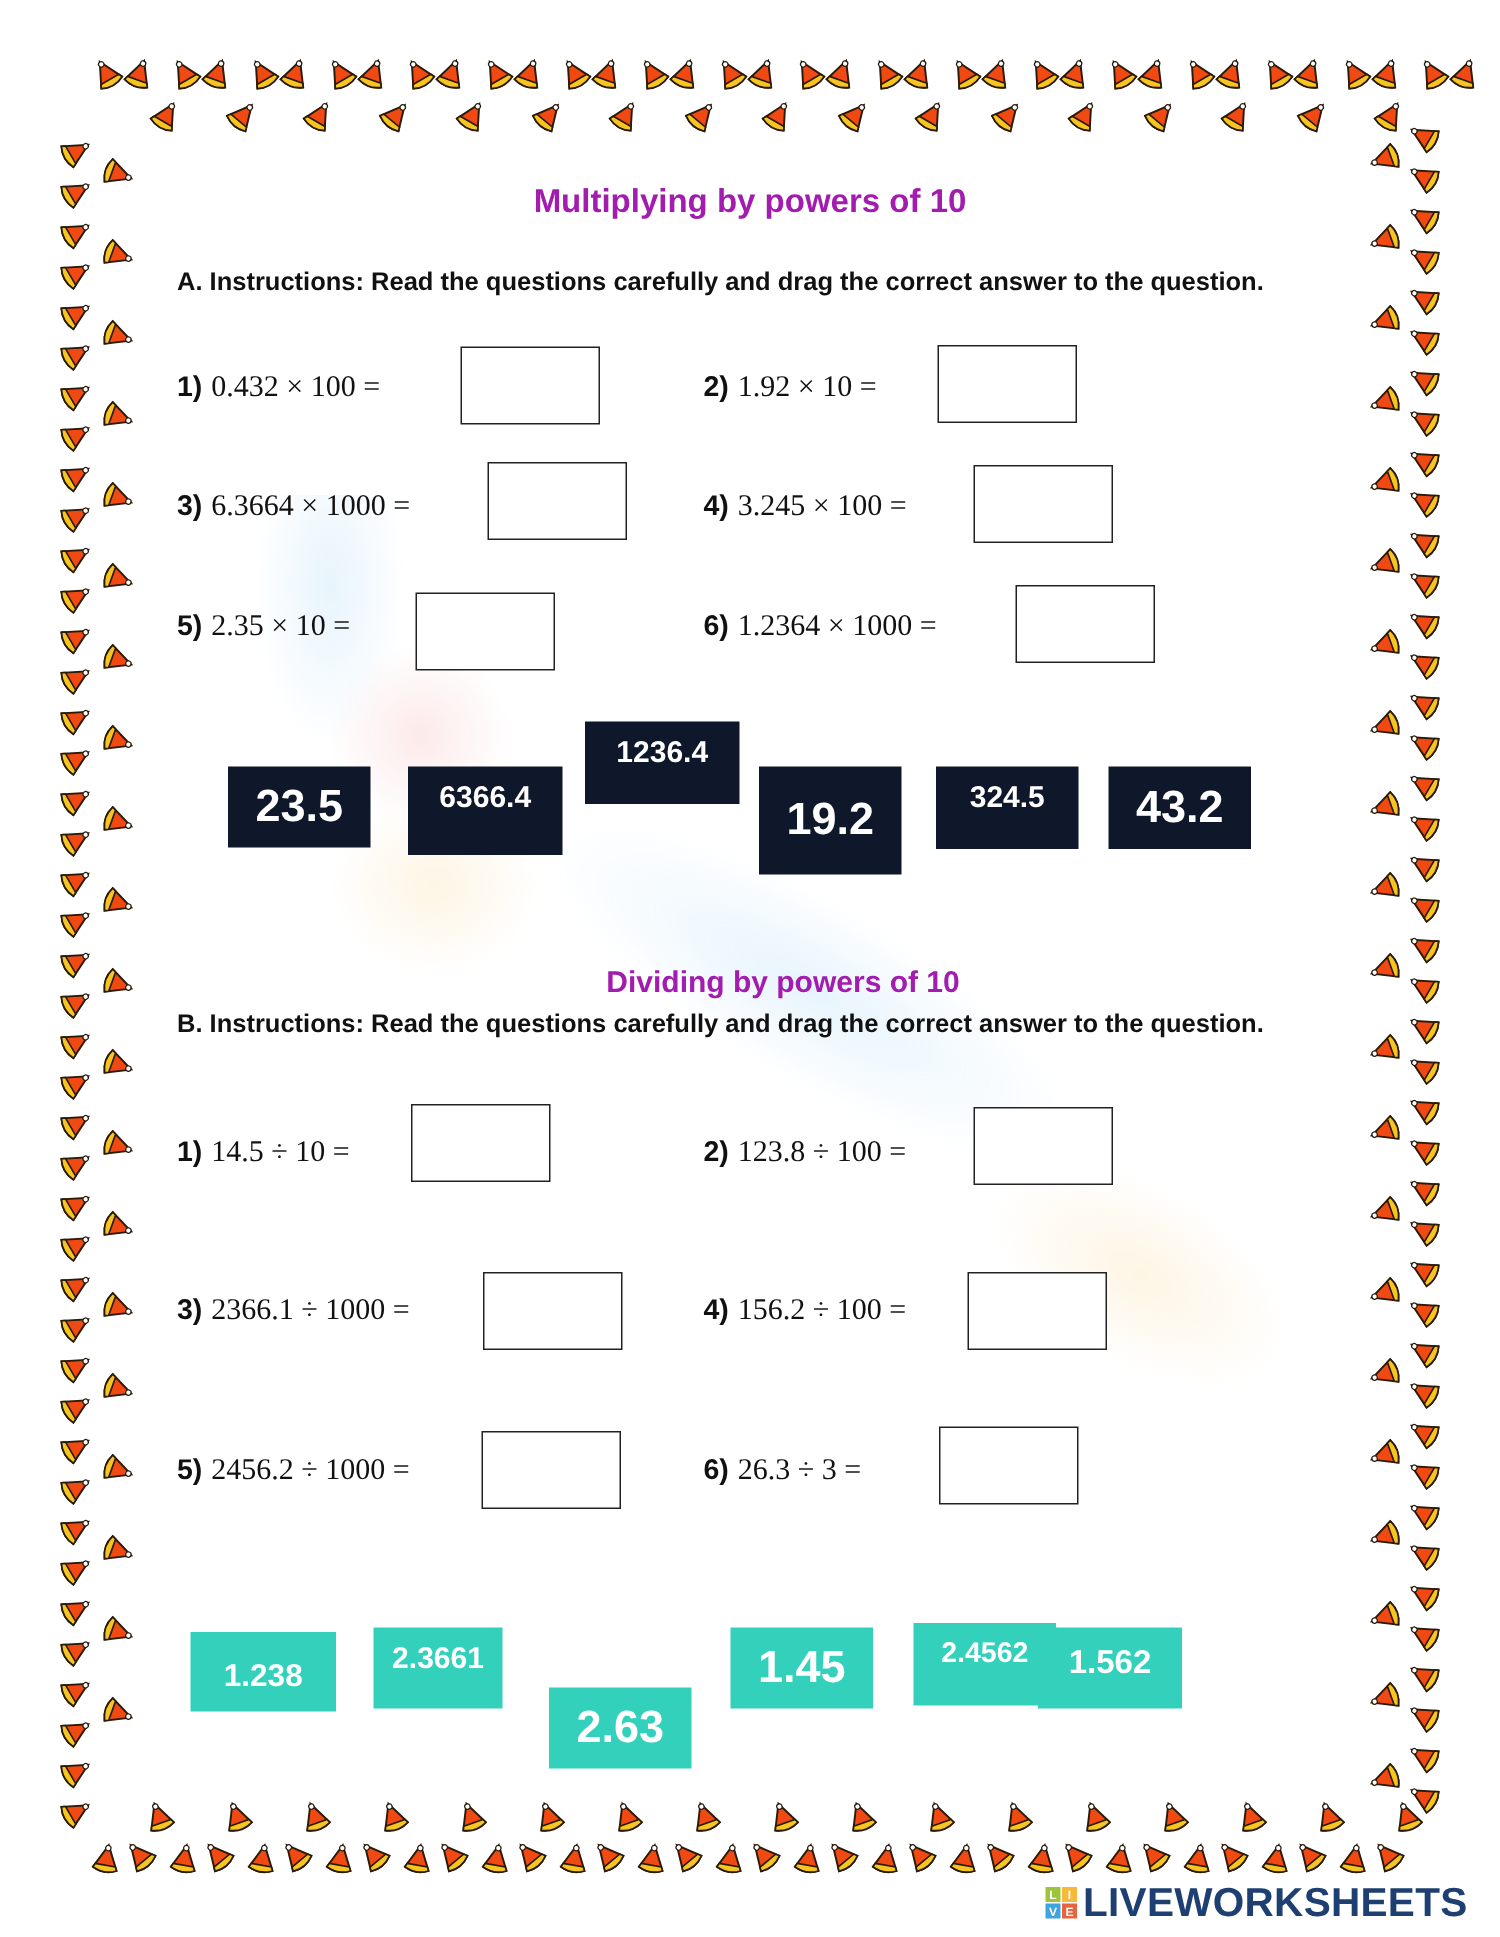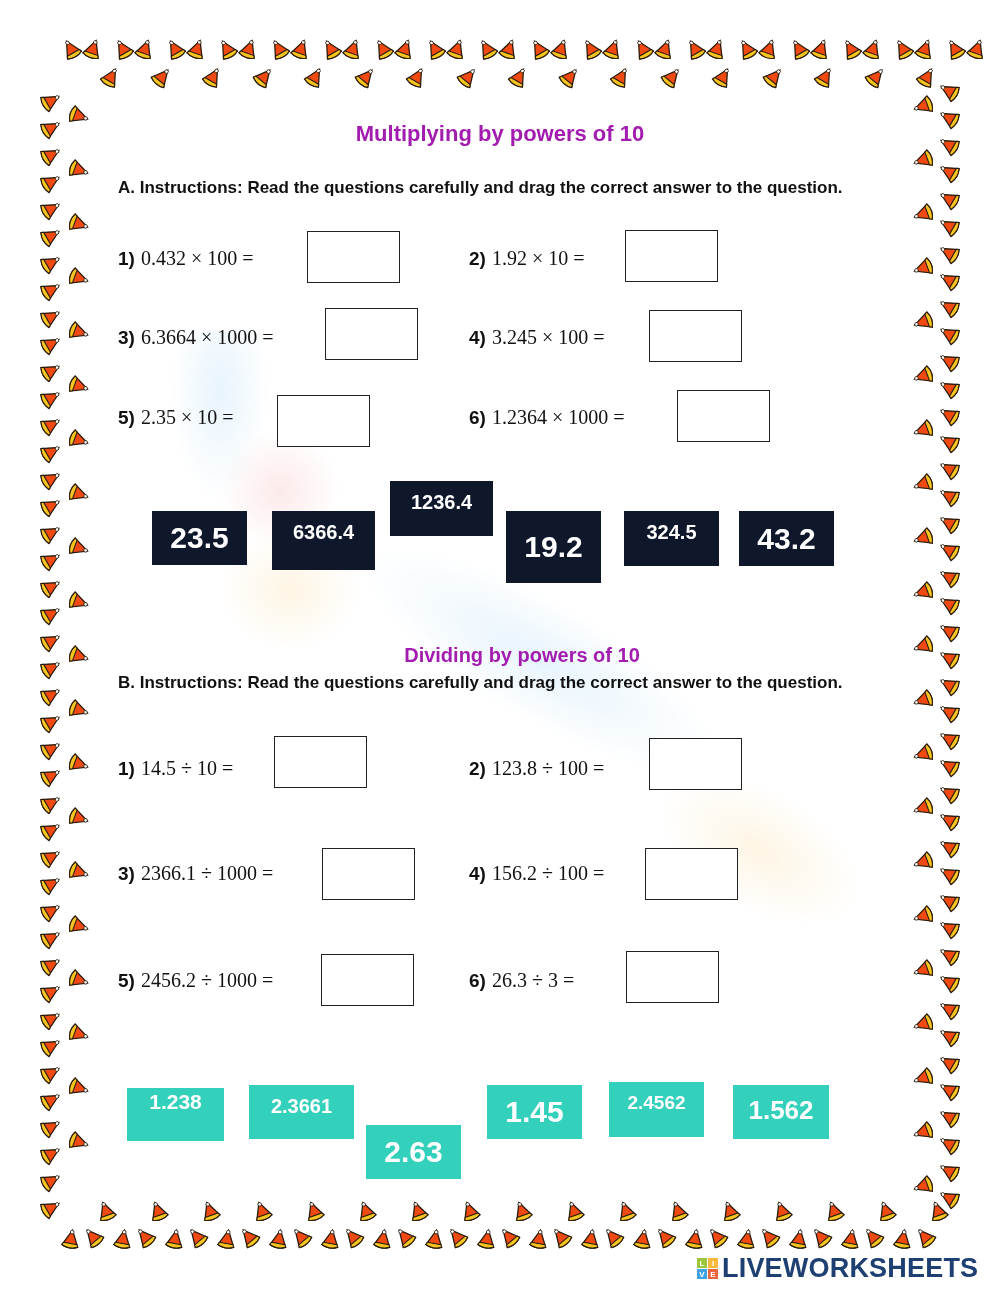--- a/index.html
+++ b/index.html
@@ -1299,26 +1299,26 @@
   <span class="expr">2456.2 ÷ 1000 =</span>
 </div>
 <div class="box" style="left:321px; top:954px;"></div>
 
 <div class="q" style="left:469px; top:969px;">
   <span class="num">6)</span>
   <span class="expr">26.3 ÷ 3 =</span>
 </div>
 <div class="box" style="left:626px; top:951px;"></div>
 
-<div class="tile teal small" style="left:127px; top:1088px; width:97px; height:53px; font-size:21px; padding-top:2px;">1.238</div>
-<div class="tile teal small" style="left:249px; top:1085px; width:105px; height:54px;">2.3661</div>
+<div class="tile teal small" style="left:127px; top:1088px; width:97px; height:53px; font-size:21px; padding-top:18px;">1.238</div>
+<div class="tile teal small" style="left:249px; top:1085px; width:86px; height:54px;">2.3661</div>
 <div class="tile teal big" style="left:366px; top:1085px; width:95px; height:54px;margin-top:40px;">2.63</div>
 <div class="tile teal big" style="left:487px; top:1085px; width:95px; height:54px;">1.45</div>
 <div class="tile teal small" style="left:609px; top:1082px; width:95px; height:55px; font-size:19px;">2.4562</div>
-<div class="tile teal small" style="left:733px; top:1085px; width:96px; height:54px; font-size:26px;">1.562</div>
+<div class="tile teal small" style="left:692px; top:1085px; width:96px; height:54px; font-size:22px;">1.562</div>
 
 <div class="logo">
   <div class="logo-mark">
     <span style="background:#9bc53d;">L</span>
     <span style="background:#f6b93b;">I</span>
     <span style="background:#3fa3e0;">V</span>
     <span style="background:#e8643c;">E</span>
   </div>
   <span class="logo-text">LIVEWORKSHEETS</span>
 </div>

